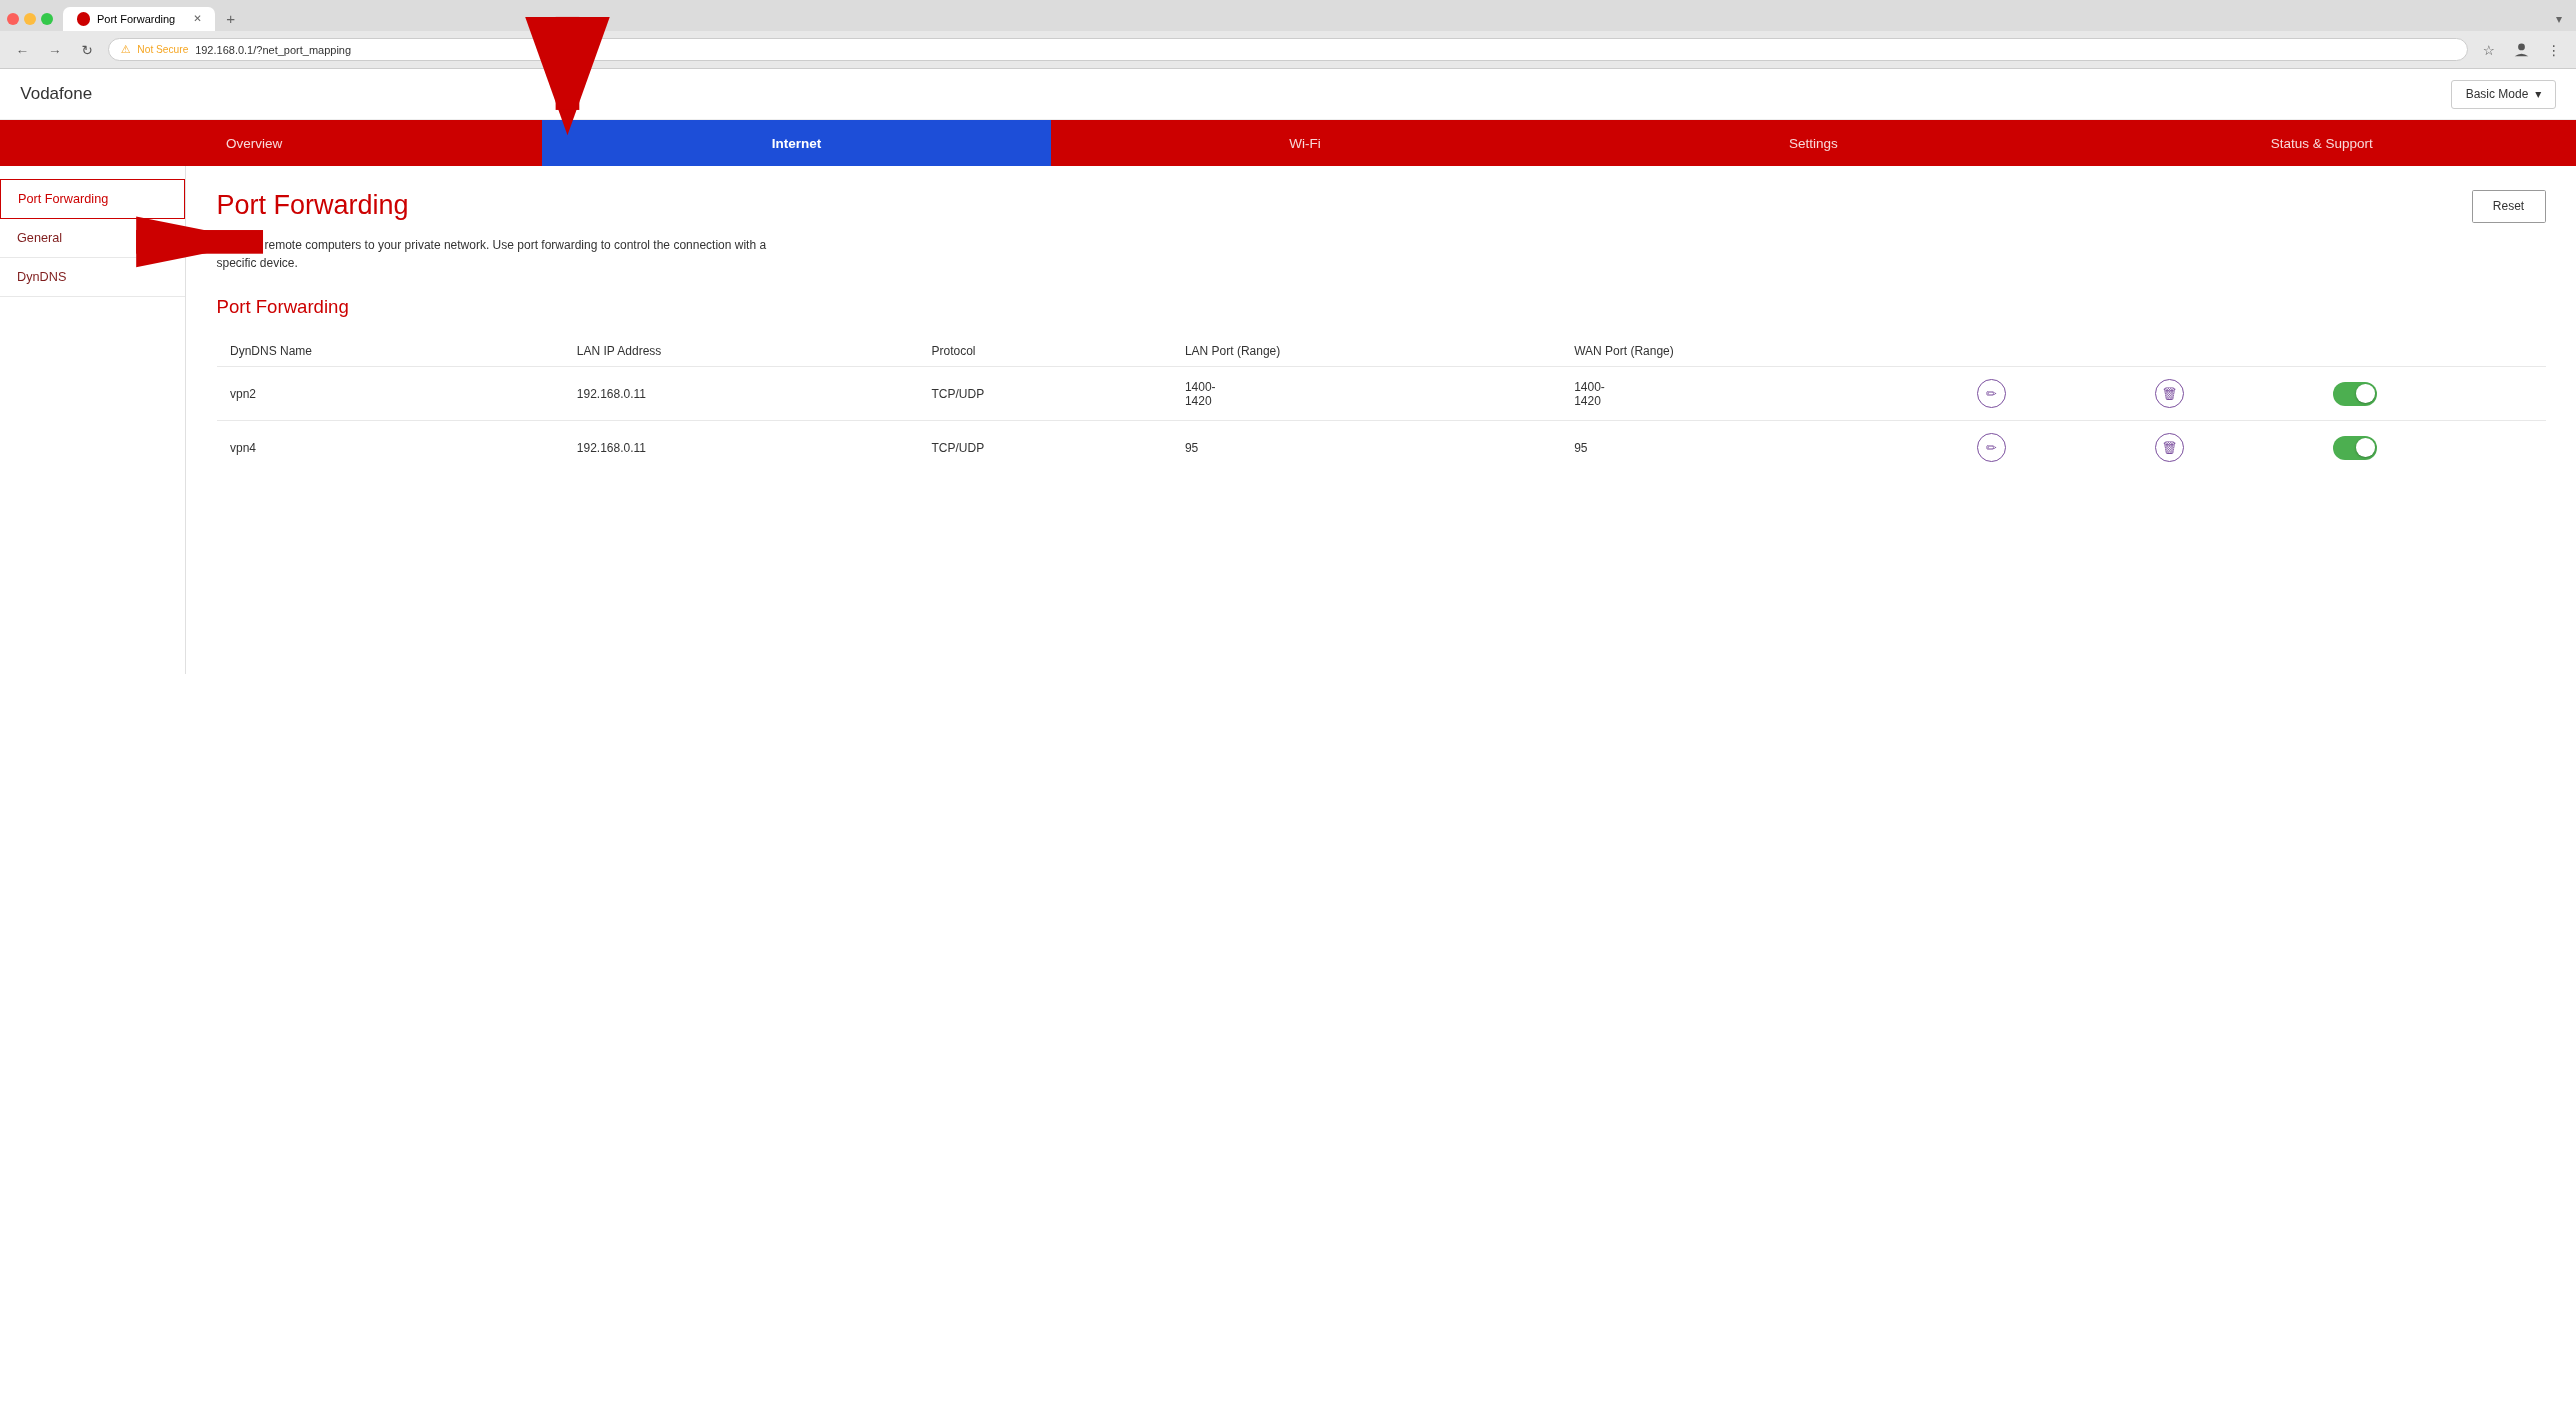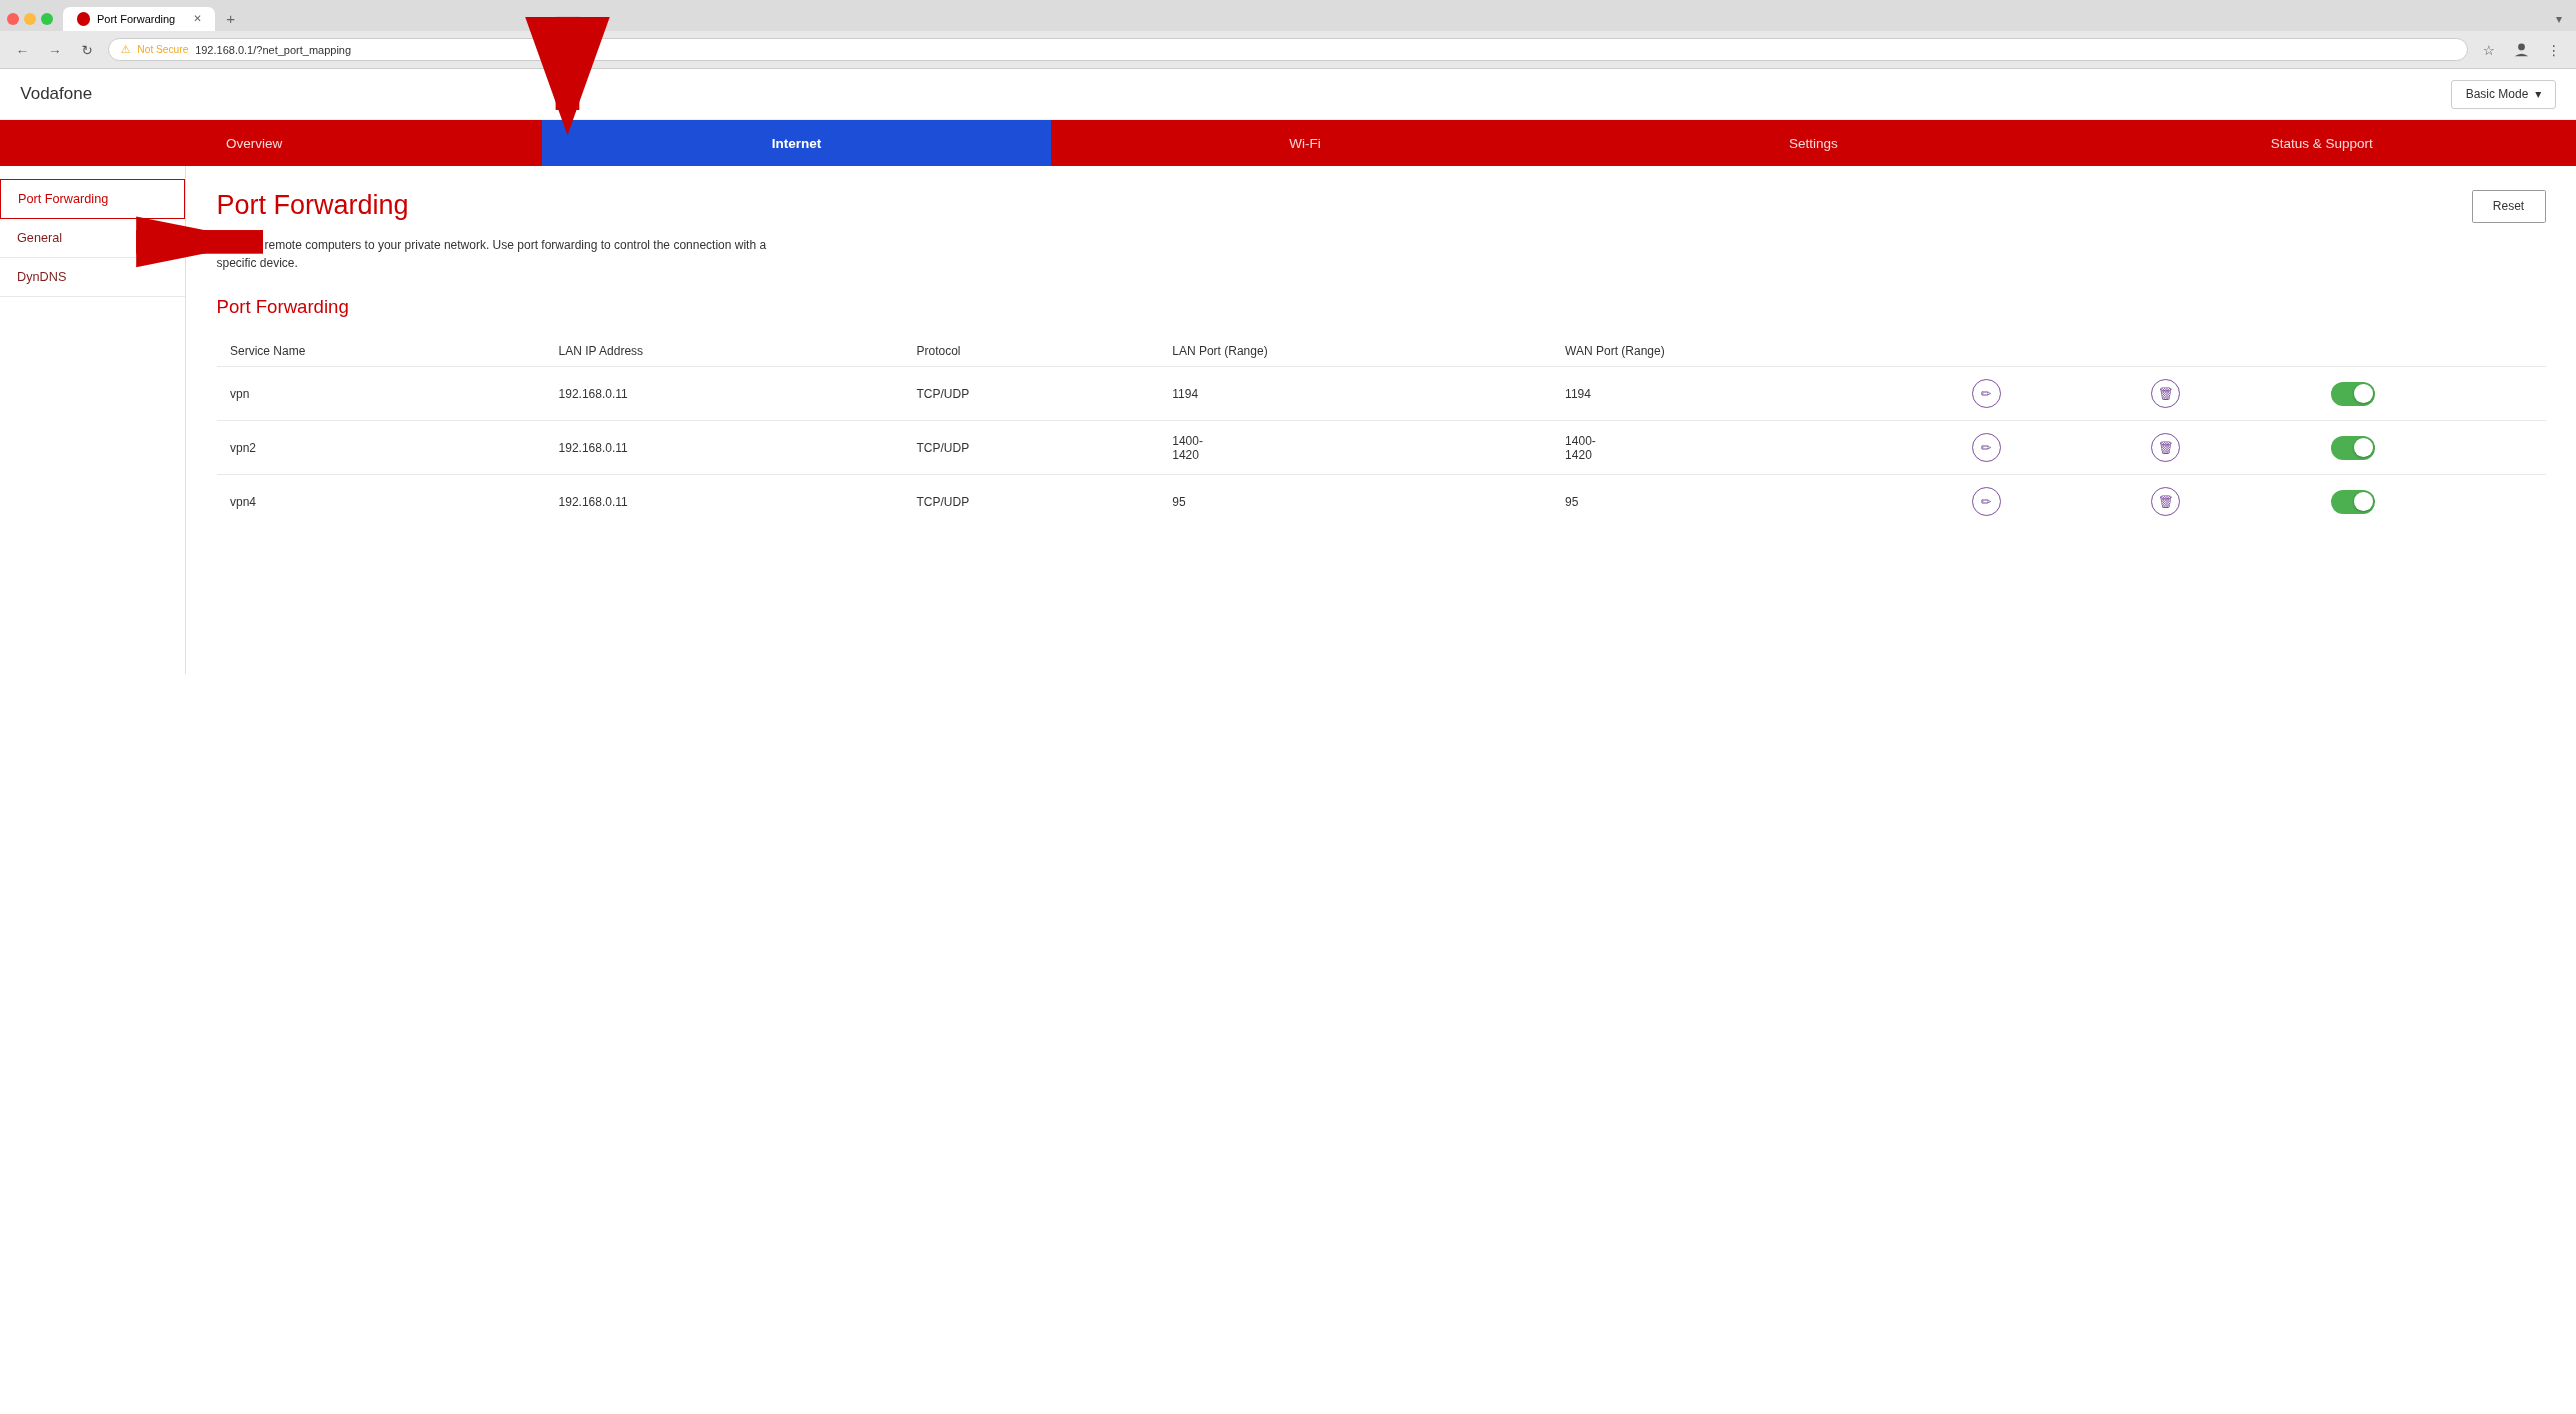--- a/index.html
+++ b/index.html
@@ -149,49 +149,31 @@
           <button class="reset-btn">Reset</button>
         </div>
 
         <p class="description">Connect remote computers to your private network. Use port forwarding to control the connection with a specific device.</p>
 
         <h2 class="section-title">Port Forwarding</h2>
 
         <table class="port-table">
           <thead>
             <tr>
-              <th>Service Name</th>
+              <th>DynDNS Name</th>
               <th>LAN IP Address</th>
               <th>Protocol</th>
               <th>LAN Port (Range)</th>
               <th>WAN Port (Range)</th>
               <th></th>
               <th></th>
               <th></th>
             </tr>
           </thead>
           <tbody id="table-body">
-          <tr>
-      <td>vpn</td>
-      <td>192.168.0.11</td>
-      <td>TCP/UDP</td>
-      <td style="white-space:pre-line">1194</td>
-      <td style="white-space:pre-line">1194</td>
-      <td>
-        <button class="action-btn" style="color:#7b4f9e;border-color:#7b4f9e;">✏</button>
-      </td>
-      <td>
-        <button class="action-btn delete">🗑</button>
-      </td>
-      <td>
-        <div class="toggle">
-          <div class="toggle-knob"></div>
-        </div>
-      </td>
-    </tr>
               <tr>
       <td>vpn2</td>
       <td>192.168.0.11</td>
       <td>TCP/UDP</td>
       <td style="white-space:pre-line">1400-
 1420</td>
       <td style="white-space:pre-line">1400-
 1420</td>
       <td>
         <button class="action-btn" style="color:#7b4f9e;border-color:#7b4f9e;">✏</button>

